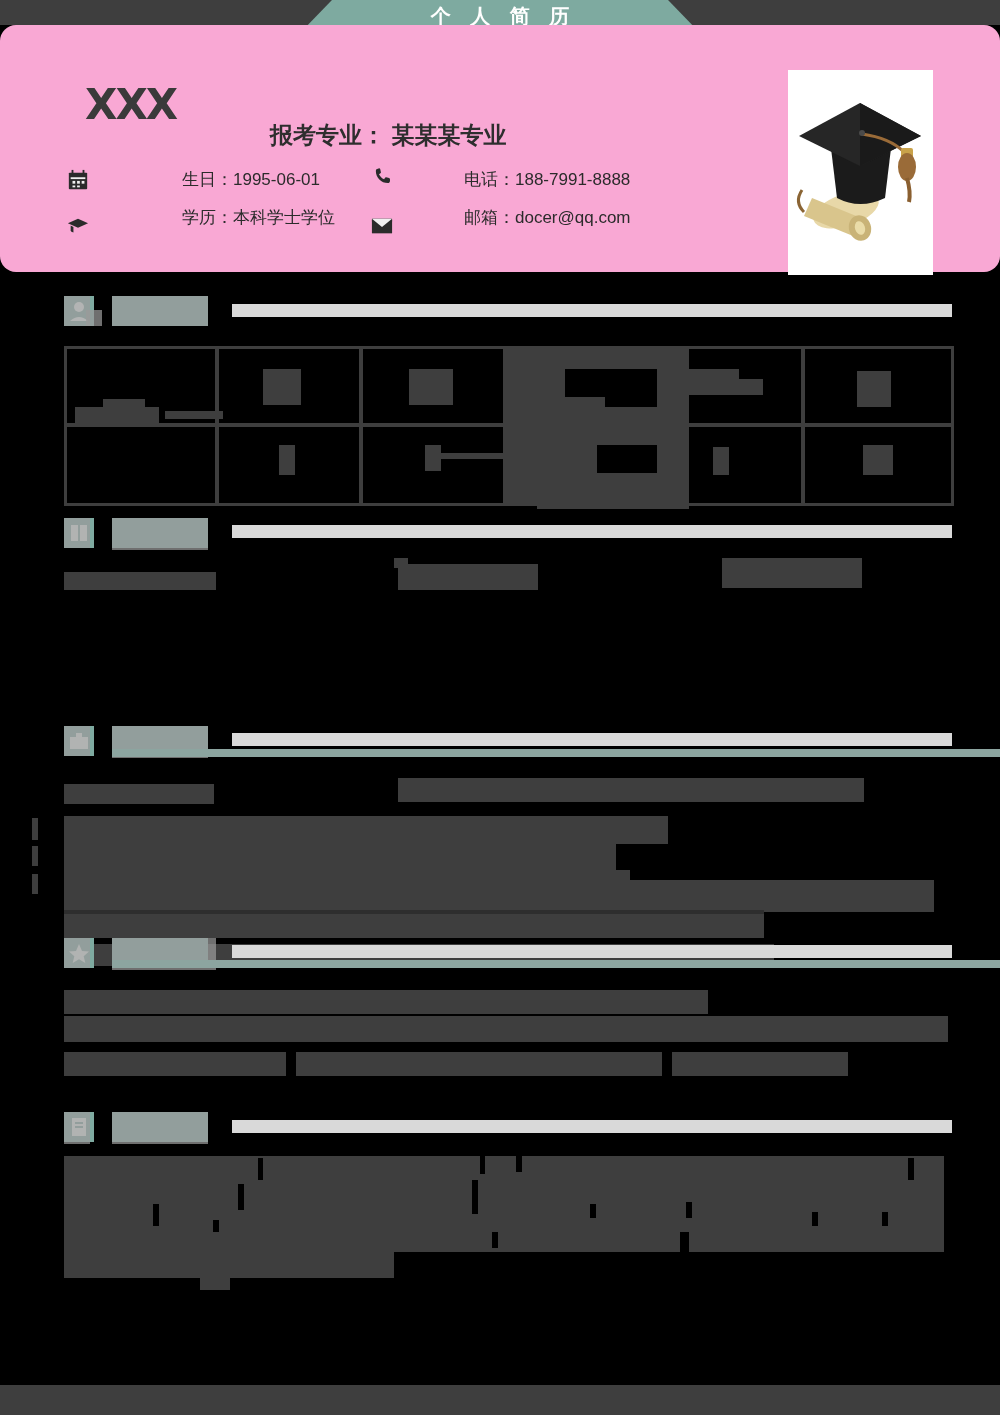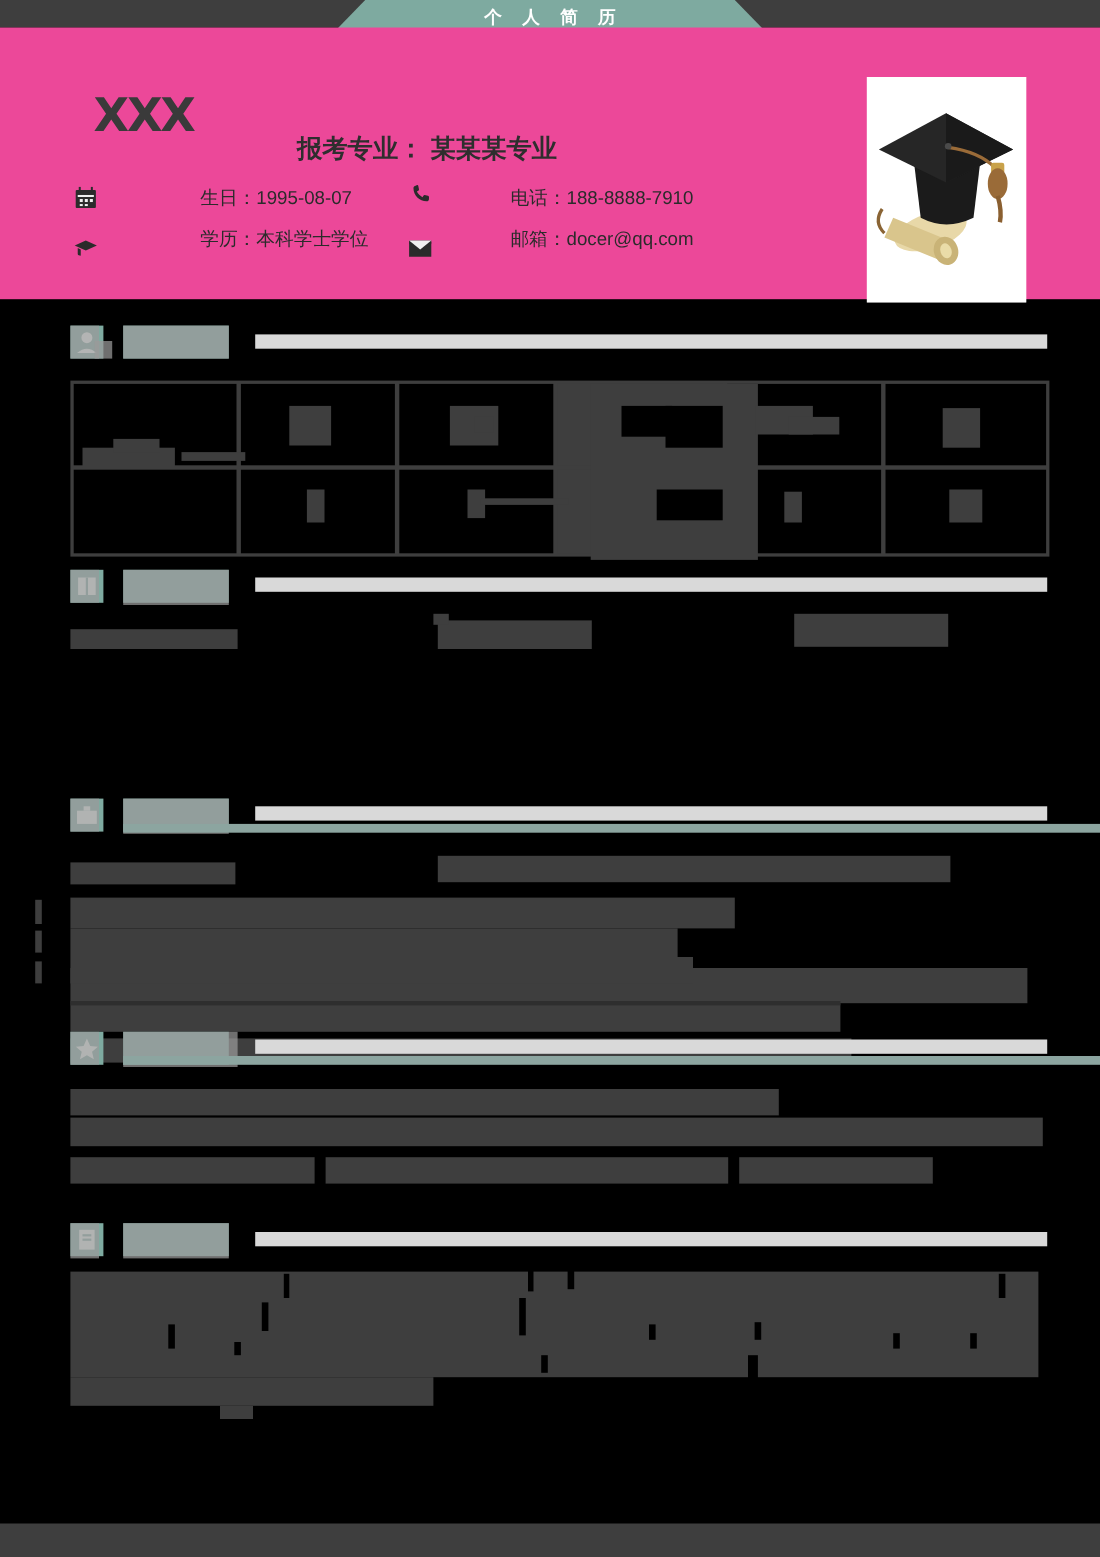--- a/index.html
+++ b/index.html
@@ -22,28 +22,29 @@
   }
 
   
   .ribbon {
     position:absolute; left:300px; top:0; width:400px; height:33px;
     background:#7EAAA0;
     clip-path:polygon(8% 0, 92% 0, 100% 100%, 0% 100%);
     display:flex; align-items:center; justify-content:center;
   }
   .ribbon-text {
-    color:#ffffff; font-size:16px; font-weight:bold; letter-spacing:7px;
+    color:#ffffff; font-size:20px; font-weight:bold; letter-spacing:7px;
     text-indent:7px;
   }
 
   
   .header {
     position:absolute; left:0; top:25px; width:1000px; height:247px;
-    background:#ec4899;
+    background:#f9a8d4;
+    border-radius:16px;
   }
   .name {
     position:absolute; left:85px; top:55px;
     font-size:42px; font-weight:bold; color:#3A3A3A; letter-spacing:-2px;
     font-family:"DejaVu Sans",sans-serif;
   }
   .major {
     position:absolute; left:270px; top:95px;
     font-size:23px; font-weight:bold; color:#2E2E2E;
   }
@@ -139,36 +140,36 @@
             <rect x="4" y="9" width="16" height="2" fill="#F0F0F0"></rect>
             <rect x="6" y="13" width="3" height="3" fill="#F0F0F0"></rect>
             <rect x="11" y="13" width="3" height="3" fill="#F0F0F0"></rect>
             <rect x="16" y="13" width="3" height="3" fill="#F0F0F0"></rect>
             <rect x="6" y="18" width="3" height="2" fill="#F0F0F0"></rect>
             <rect x="11" y="18" width="3" height="2" fill="#F0F0F0"></rect>
             <rect x="5" y="1" width="2" height="5"></rect>
             <rect x="17" y="1" width="2" height="5"></rect>
           </svg>
       </div>
-      <div class="ctext tx-birth">生日：1995-08-07</div>
+      <div class="ctext tx-birth">生日：1995-06-01</div>
 
       <div class="cicon ic-cap">
         <svg viewBox="0 0 24 24">
             <path d="M12 4 L23 9 L12 14 L1 9 Z"></path>
             <path d="M4 11.5 L4 17 Q4 19 7 19 L7 13 Z"></path>
           </svg>
       </div>
       <div class="ctext tx-edu">学历：本科学士学位</div>
 
       <div class="cicon ic-phone">
         <svg viewBox="0 0 24 24">
             <path d="M7.5 2c-1.2 0-2.2 1-2.2 2.3 0 7.2 5.9 13.2 13.1 13.2 1.3 0 2.3-1 2.3-2.3v-2c0-.6-.4-1.1-1-1.2l-3.2-.7c-.5-.1-1 .1-1.3.6l-.9 1.5c-2.4-1.2-4.4-3.2-5.6-5.6l1.5-.9c.5-.3.7-.8.6-1.3l-.7-3.2c-.1-.6-.6-1-1.2-1z"></path>
           </svg>
       </div>
-      <div class="ctext tx-phone">电话：188-8888-7910</div>
+      <div class="ctext tx-phone">电话：188-7991-8888</div>
 
       <div class="cicon ic-mail">
         <svg viewBox="0 0 24 24">
             <path d="M1 4h22v16H1z"></path>
             <path d="M1 4 L12 13 L23 4 Z" fill="#F0F0F0"></path>
             <path d="M1 5.5 L12 14.5 L23 5.5 L23 7 L12 16 L1 7 Z"></path>
           </svg>
       </div>
       <div class="ctext tx-mail">邮箱：docer@qq.com</div>
     </div>

